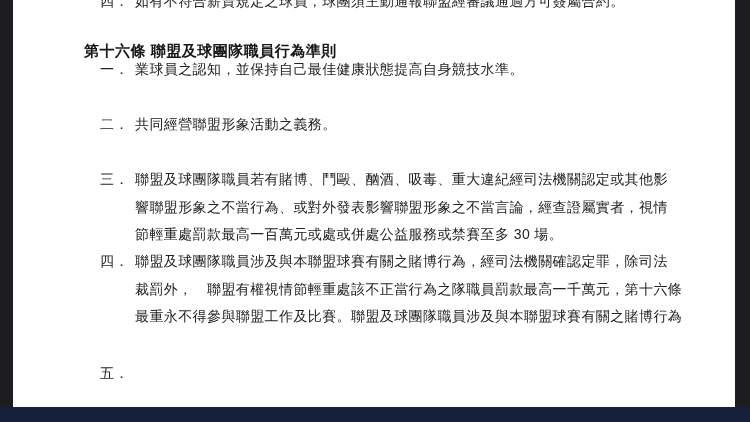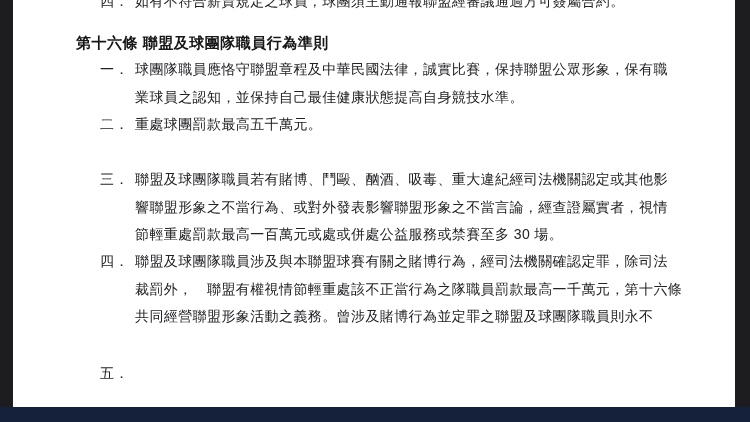--- a/index.html
+++ b/index.html
@@ -6,21 +6,21 @@
   .screen{
     position:relative;width:750px;height:422px;overflow:hidden;
     background:#1d1d1f;
     font-family:"Liberation Sans","DejaVu Sans",sans-serif;
   }
   .page{
     position:absolute;left:13px;top:0;width:722px;height:407px;
     background:#ffffff;color:#1f1f21;overflow:hidden;
   }
   .heading{
-    position:absolute;left:55px;top:26px;margin:8px;
+    position:absolute;left:55px;top:26px;margin:16px;
     font-size:15px;font-weight:bold;letter-spacing:0.5px;
     white-space:nowrap;color:#161618;
   }
   .row{
     position:absolute;left:87px;width:615px;display:flex;align-items:flex-start;
     font-size:14px;line-height:27.5px;letter-spacing:0.4px;color:#222226;
   }
   .num{flex:0 0 35px;}
   .lines{flex:1;overflow:hidden;}
   .tline{white-space:nowrap;overflow:hidden;display:block;}
@@ -40,47 +40,46 @@
       <span class="lines">
           <span class="tline">如有不符合薪資規定之球員，球團須主動通報聯盟經審議通過方可簽屬合約。</span>
         </span>
     </div>
 
     <h1 class="heading">第十六條  聯盟及球團隊職員行為準則</h1>
 
     <div class="row" style="top:56px">
       <span class="num">一．</span>
       <span class="lines">
-        <span class="tline">球團隊職員應恪守聯盟章程及中華民國法律，誠實比賽，保持聯盟公眾形象，保有職</span>
         <span class="tline">業球員之認知，並保持自己最佳健康狀態提高自身競技水準。</span>
       </span>
     </div>
 
     <div class="row" style="top:111px">
       <span class="num">二．</span>
       <span class="lines">
-        <span class="tline">重處球團罰款最高五千萬元。</span>
+        <span class="tline">共同經營聯盟形象活動之義務。</span>
       </span>
     </div>
 
     <div class="row" style="top:166px">
       <span class="num">三．</span>
       <span class="lines">
         <span class="tline">聯盟及球團隊職員若有賭博、鬥毆、酗酒、吸毒、重大違紀經司法機關認定或其他影</span>
         <span class="tline">響聯盟形象之不當行為、或對外發表影響聯盟形象之不當言論，經查證屬實者，視情</span>
         <span class="tline">節輕重處罰款最高一百萬元或處或併處公益服務或禁賽至多 30 場。</span>
       </span>
     </div>
 
     <div class="row" style="top:248px">
       <span class="num">四．</span>
       <span class="lines">
         <span class="tline">聯盟及球團隊職員涉及與本聯盟球賽有關之賭博行為，經司法機關確認定罪，除司法</span>
         <span class="tline">裁罰外，　聯盟有權視情節輕重處該不正當行為之隊職員罰款最高一千萬元，第十六條</span>
-        <span class="tline">共同經營聯盟形象活動之義務。曾涉及賭博行為並定罪之聯盟及球團隊職員則永不</span>
+        <span class="tline">最重永不得參與聯盟工作及比賽。聯盟及球團隊職員涉及與本聯盟球賽有關之賭博行為</span>
       </span>
     </div>
 
     <div class="row" style="top:360px">
       <span class="num">五．</span>
       <span class="lines">
       </span>
     </div>
 
   </div>

